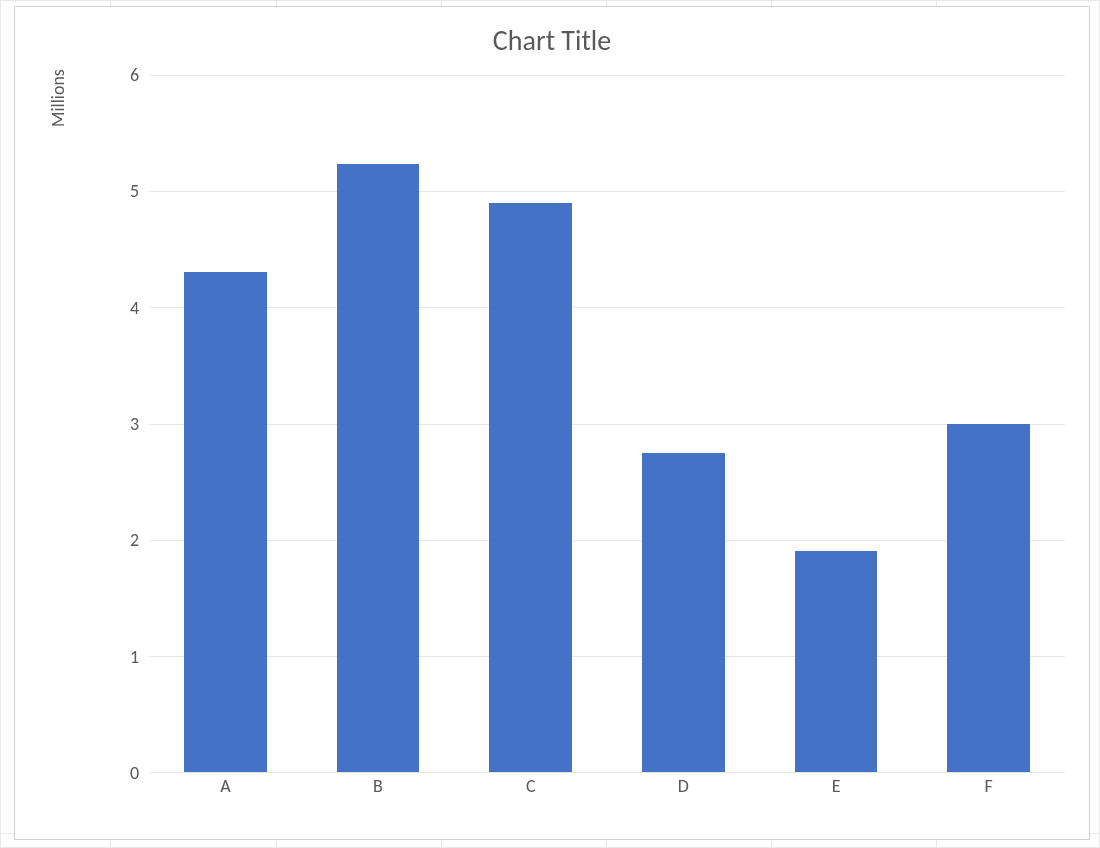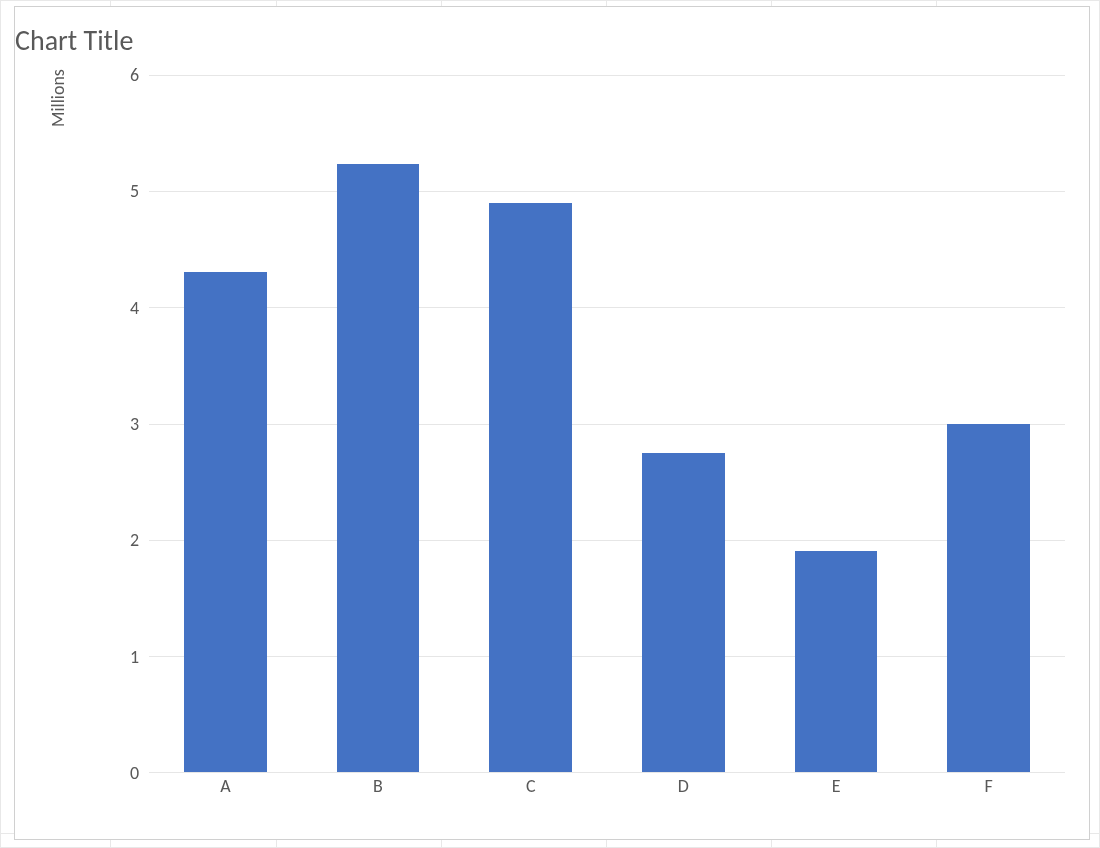--- a/index.html
+++ b/index.html
@@ -36,21 +36,21 @@
       width: 1076px;
       height: 834px;
       background: #ffffff;
       border: 1px solid #d0d0d0;
     }
     .chart-title {
       position: absolute;
       top: 16px;
       left: 0;
       right: 0;
-      text-align: left;
+      text-align: center;
       font-size: 28px;
       color: #595959;
       font-weight: 400;
     }
     .axis-label-rotated {
       position: absolute;
       left: 32px;
       top: 120px;
       transform: rotate(-90deg);
       transform-origin: left top;

